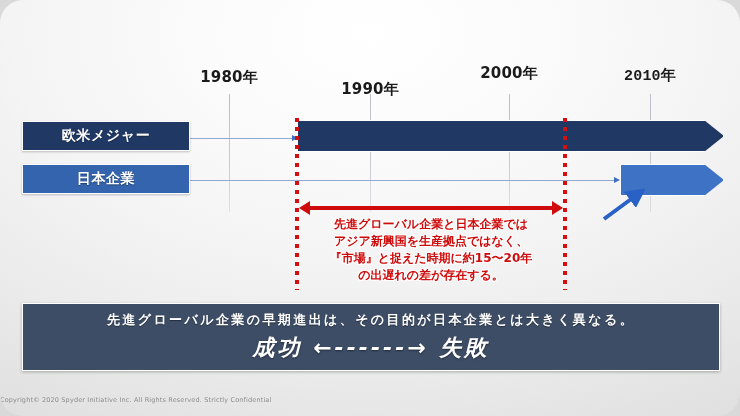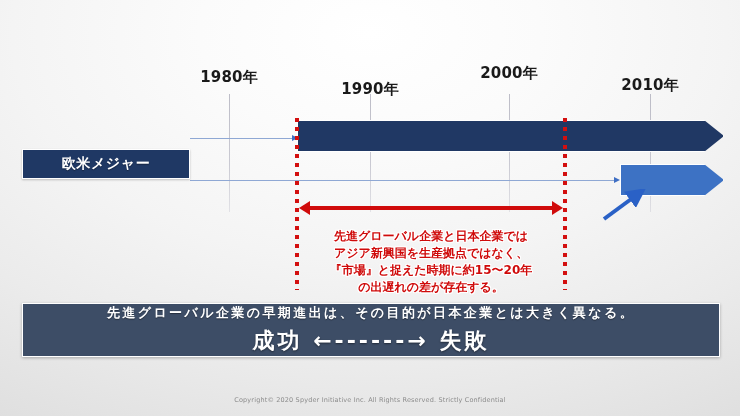--- a/index.html
+++ b/index.html
@@ -22,20 +22,21 @@
     height: 416px;
     background:
       radial-gradient(ellipse 115% 130% at 50% 8%,
         #ffffff 0%,
         #fbfbfb 20%,
         #f4f4f4 42%,
         #ebebeb 62%,
         #e1e1e1 80%,
         #d6d6d6 100%);
     overflow: hidden;
+    border-radius: 23px;
   }
 
   
   .year-label {
     position: absolute;
     font-weight: bold;
     font-size: 15px;
     color: #1a1a1a;
     letter-spacing: 0.2px;
     white-space: nowrap;
@@ -59,21 +60,21 @@
     align-items: center;
     justify-content: center;
     color: #ffffff;
     font-weight: bold;
     font-size: 14px;
     letter-spacing: 0.6px;
     border: 1px solid #ffffff;
     box-shadow: 0 1px 2px rgba(0,0,0,0.22);
     text-shadow: 0 1px 1px rgba(0,0,0,0.35);
   }
-  .cat-box.navy  { background: #1f3864; margin-top: 28px; }
+  .cat-box.navy  { background: #1f3864; }
   .cat-box.blue  { background: #3464ad; }
 
   
   .connector {
     position: absolute;
     height: 1px;
     background: #8fa8d4;
   }
   .connector-head {
     position: absolute;
@@ -124,21 +125,21 @@
     font-size: 12px;
     line-height: 1.42;
     text-align: center;
     white-space: pre-line;
     text-shadow:
       -1px 0 0 #ffffff, 1px 0 0 #ffffff,
        0 -1px 0 #ffffff, 0 1px 0 #ffffff,
       -1px -1px 0 #ffffff, 1px 1px 0 #ffffff,
       -1px 1px 0 #ffffff, 1px -1px 0 #ffffff;
   }
-  .note.red  { color: #cf0a0a; margin-top: 12px; }
+  .note.red  { color: #cf0a0a; }
   .note.blue { color: #2a61c6; }
 
   
   .diag-arrow { position: absolute; }
 
   
   #banner {
     position: absolute;
     background: #3d4d66;
     border: 1px solid #ffffff;
@@ -157,58 +158,61 @@
     white-space: nowrap;
   }
   #banner-line2 {
     color: #ffffff;
     font-weight: bold;
     font-size: 22px;
     letter-spacing: 3px;
     margin-top: 4px;
     text-shadow: 0 1px 2px rgba(0,0,0,0.45);
     white-space: nowrap;
+    font-style: italic;
   }
 
   
   #footer {
     position: absolute;
     left: 0; right: 0;
-    text-align: center;
     font-size: 6.5px;
     color: #8c8c8c;
     letter-spacing: 0.15px;
     white-space: nowrap;
   }
 </style>
 </head>
 <body>
 
 <div id="slide">
 
   <div class="year-label" style="left:229px; top:68px;">1980年</div>
   <div class="year-label" style="left:370px; top:68px;margin-top:12px;">1990年</div>
   <div class="year-label" style="left:509px; top:64px;">2000年</div>
-  <div class="year-label" style="left:650px; top:76px;">2010年</div>
+  <div class="year-label" style="left:650px; top:66px;font-family:Liberation Mono, monospace;">2010年</div>
 
   <div class="grid-tick" style="left:229px; top:94px; height:118px;"></div>
   <div class="grid-tick" style="left:370px; top:94px; height:118px;"></div>
   <div class="grid-tick" style="left:509px; top:94px; height:118px;"></div>
   <div class="grid-tick" style="left:650px; top:94px; height:118px;"></div>
 
   <div class="connector" style="left:190px; top:138px; width:105px;"></div>
   <div class="connector-head" style="left:292px; top:134.5px;"></div>
 
   <div class="connector" style="left:190px; top:180px; width:428px;"></div>
   <div class="connector-head" style="left:614px; top:176.5px;"></div>
 
   <div class="cat-box navy" style="left:22px; top:121px; width:168px; height:30px;">
     <span>欧米メジャー</span>
   </div>
 
+  <div class="cat-box blue" style="left:22px; top:164px; width:168px; height:30px;">
+    <span>日本企業</span>
+  </div>
 
   <div class="bar navy" style="left:297px; top:120px; width:427px; height:32px;
               clip-path: polygon(0 0, calc(100% - 20px) 0, 100% 50%, calc(100% - 20px) 100%, 0 100%);"></div>
 
   <div class="bar blue" style="left:620px; top:164px; width:104px; height:32px;
               clip-path: polygon(0 0, calc(100% - 20px) 0, 100% 50%, calc(100% - 20px) 100%, 0 100%);"></div>
 
   <div class="red-dotted" style="left:295px; top:118px; height:172px;"></div>
   <div class="red-dotted" style="left:563px; top:118px; height:172px;"></div>
 
@@ -224,20 +228,20 @@
   <svg class="diag-arrow" style="left:598px; top:189px;" width="52" height="32" viewBox="0 0 52 32">
     <defs>
       <marker id="bluehead" markerWidth="5" markerHeight="5" refX="2.5" refY="2.5" orient="auto" markerUnits="strokeWidth">
         <path d="M0,0 L5,2.5 L0,5 z" fill="#2a61c6"></path>
       </marker>
     </defs>
     <line x1="6" y1="30" x2="40" y2="5" stroke="#2a61c6" stroke-width="4" marker-end="url(#bluehead)"></line>
   </svg>
 
 
-  <div id="banner" style="left:22px; top:303px; width:698px; height:54px;">
+  <div id="banner" style="left:22px; top:303px; width:698px; height:68px;">
     <div id="banner-line1">先進グローバル企業の早期進出は、その目的が日本企業とは大きく異なる。</div>
     <div id="banner-line2">成功 ←------→ 失敗</div>
   </div>
 
   <div id="footer" style="top:396px;">Copyright© 2020 Spyder Initiative Inc. All Rights Reserved. Strictly Confidential</div>
 
 </div>
 
 </body></html>

